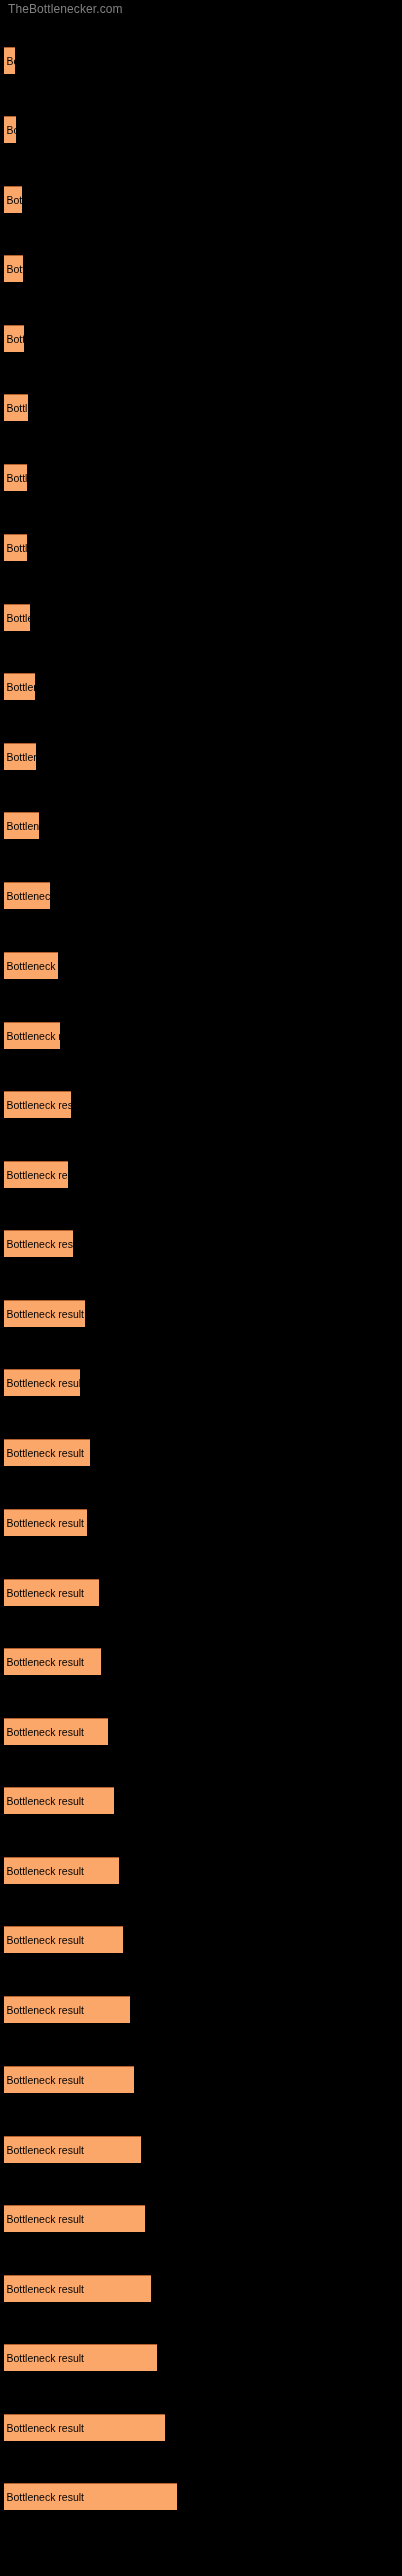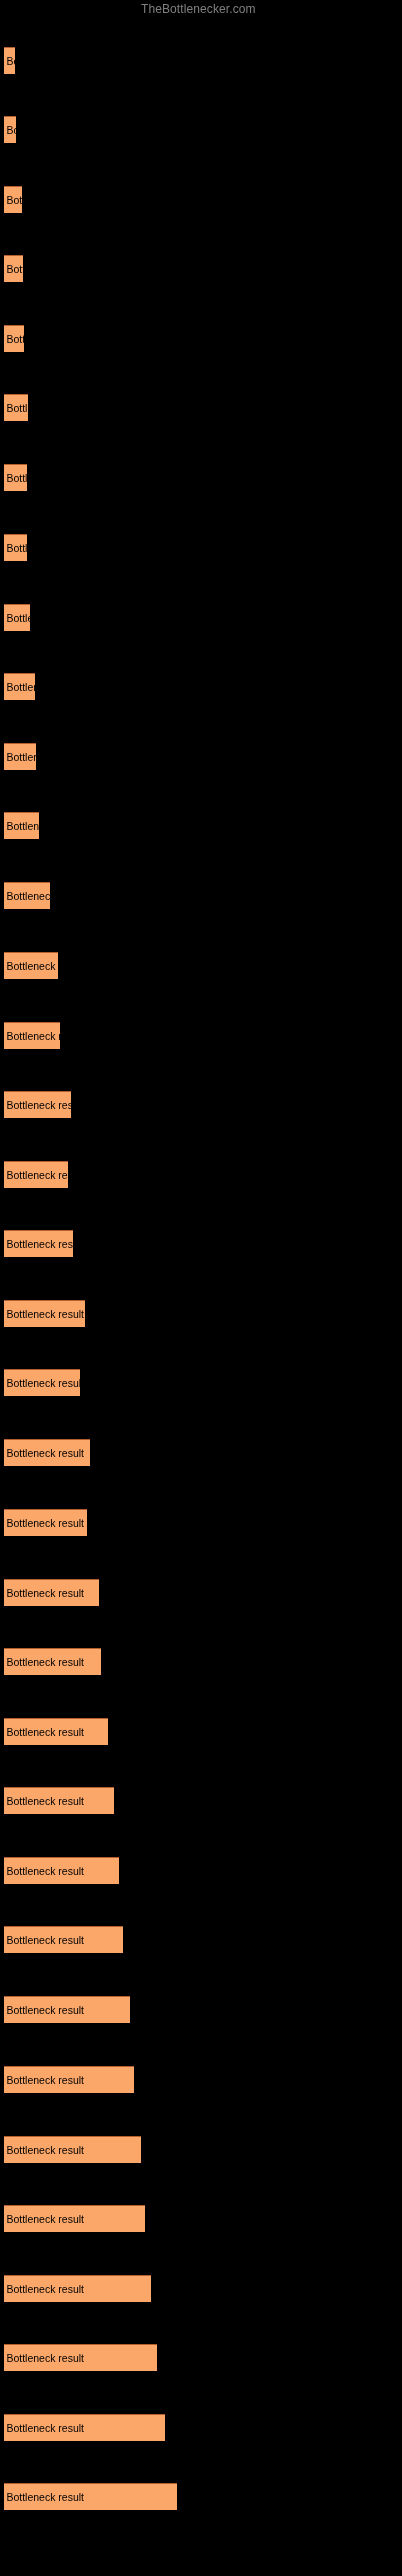--- a/index.html
+++ b/index.html
@@ -14,28 +14,29 @@
     position: relative;
     font-family: "Liberation Sans", sans-serif;
     overflow: hidden;
   }
   #site-header {
     position: absolute;
     top: 0;
     left: 0;
     width: 403px;
     height: 21px;
-    text-align: center;
+    text-align: left;
     padding-right: 6.4px;
     line-height: 19.3px;
     color: #808080;
     font-size: 12px;
     font-family: "Liberation Sans", sans-serif;
     letter-spacing: 0.1px;
     white-space: nowrap;
+    padding-left: 8px;
   }
   #chart {
     position: absolute;
     top: 0;
     left: 0;
     width: 403px;
     height: 2576px;
   }
   .bar-row {
     position: absolute;

